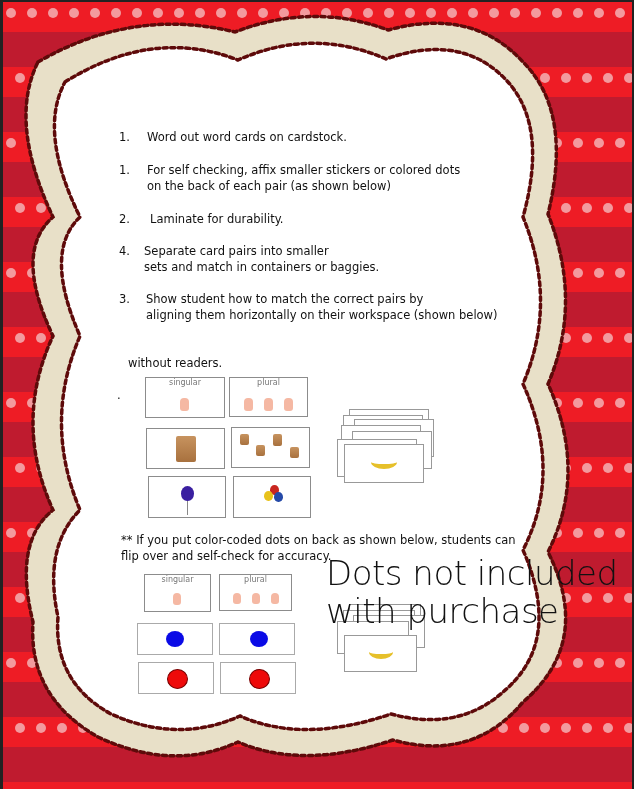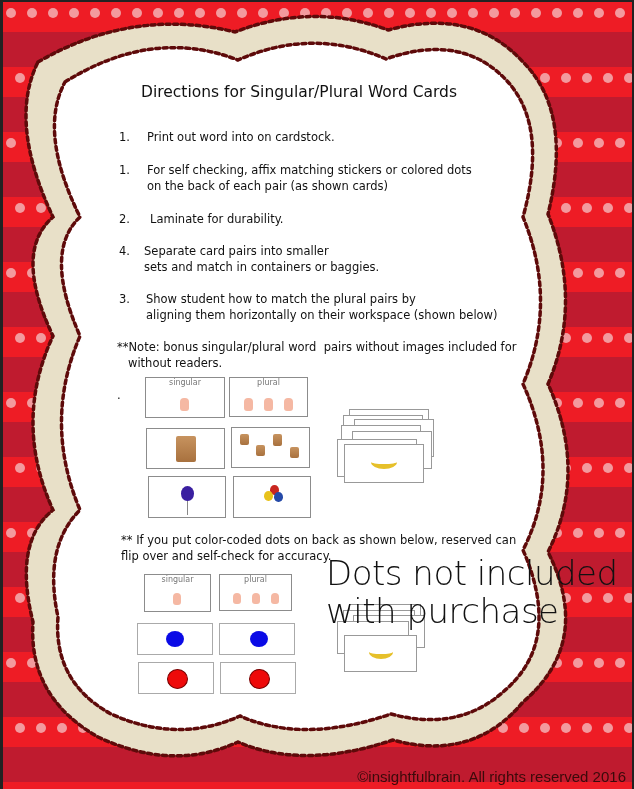--- a/index.html
+++ b/index.html
@@ -448,43 +448,41 @@
          Q 5 120 35 60 Z"></path>
     <path fill="#ffffff" stroke="#5e0a0a" stroke-width="3.5" stroke-dasharray="4 3.5" stroke-linecap="round" d="M 62 80
          Q 150 25 235 58 Q 310 25 383 57 Q 460 30 505 80
          Q 545 125 520 215 Q 555 300 520 382 Q 560 470 520 548
          Q 560 640 500 690 Q 455 730 388 712 Q 300 742 237 714
          Q 175 742 108 712 Q 50 680 55 615
          Q 40 545 77 508 Q 40 420 77 334 Q 40 250 77 215
          Q 35 130 62 80 Z"></path>
   </svg>
 
-  <div class="txt title" style="left:138px; top:82px;">Directions for Singular/Plural Word Cards</div>
 
   <div>
     <span class="num" style="left:116px; top:128px;">1.</span>
-    <span class="txt" style="left:144px; top:127px;">Print out word into on cardstock.</span>
+    <span class="txt" style="left:144px; top:127px;">Word out word cards on cardstock.</span>
 
     <span class="num" style="left:116px; top:161px;">1.</span>
-    <span class="txt" style="left:144px; top:160px;">For self checking, affix matching stickers or colored dots</span>
-    <span class="txt" style="left:144px; top:176px;">on the back of each pair (as shown cards)</span>
+    <span class="txt" style="left:144px; top:160px;">For self checking, affix smaller stickers or colored dots</span>
+    <span class="txt" style="left:144px; top:176px;">on the back of each pair (as shown below)</span>
 
     <span class="num" style="left:116px; top:210px;">2.</span>
     <span class="txt" style="left:147px; top:209px;">Laminate for durability.</span>
 
     <span class="num" style="left:116px; top:242px;">4.</span>
     <span class="txt" style="left:141px; top:241px;">Separate card pairs into smaller</span>
     <span class="txt" style="left:141px; top:257px;">sets and match in containers or baggies.</span>
 
     <span class="num" style="left:116px; top:290px;">3.</span>
-    <span class="txt" style="left:143px; top:289px;">Show student how to match the plural pairs by</span>
+    <span class="txt" style="left:143px; top:289px;">Show student how to match the correct pairs by</span>
     <span class="txt" style="left:143px; top:305px;">aligning them horizontally on their workspace (shown below)</span>
   </div>
 
-  <div class="txt" style="left:114px; top:337px;">**Note: bonus singular/plural word  pairs without images included for</div>
   <div class="txt" style="left:125px; top:353px;">without readers.</div>
   <div class="txt" style="left:114px; top:385px;">.</div>
 
   <div>
     <div class="card" style="left:142px; top:375px; width:80px; height:41px;">
       <div class="lbl">singular</div>
       <div class="hand" style="left:34px; top:20px;"></div>
     </div>
     <div class="card" style="left:226px; top:375px; width:79px; height:40px;">
       <div class="lbl">plural</div>
@@ -517,21 +515,21 @@
       <div class="card" style="left:351px; top:417px; width:80px; height:38px; border-color:#999;"></div>
       <div class="card" style="left:338px; top:423px; width:80px; height:38px; border-color:#999;"></div>
       <div class="card" style="left:349px; top:429px; width:80px; height:38px; border-color:#999;"></div>
       <div class="card" style="left:334px; top:437px; width:80px; height:38px; border-color:#999;"></div>
       <div class="card" style="left:341px; top:442px; width:80px; height:39px; border-color:#999;">
         <div class="banana" style="left:26px; top:10px;"></div>
       </div>
     </div>
   </div>
 
-  <div class="txt" style="left:118px; top:530px;">** If you put color-coded dots on back as shown below, reserved can</div>
+  <div class="txt" style="left:118px; top:530px;">** If you put color-coded dots on back as shown below, students can</div>
   <div class="txt" style="left:118px; top:546px;">flip over and self-check for accuracy.</div>
 
   <div>
     <div class="card" style="left:141px; top:572px; width:67px; height:38px;">
       <div class="lbl">singular</div>
       <div class="hand" style="left:28px; top:18px; width:8px; height:12px;"></div>
     </div>
     <div class="card" style="left:216px; top:572px; width:73px; height:37px;">
       <div class="lbl">plural</div>
       <div class="hand" style="left:13px; top:18px; width:8px; height:11px;"></div>
@@ -558,14 +556,13 @@
       <div class="card" style="left:334px; top:619px; width:72px; height:33px; border-color:#999;"></div>
       <div class="card" style="left:341px; top:633px; width:73px; height:37px; border-color:#999;">
         <div class="banana" style="left:24px; top:9px; width:24px;"></div>
       </div>
     </div>
   </div>
 
   <div class="big" style="left:323px; top:590px;">with purchase</div>
   <div class="big" style="left:323px; top:552px;">Dots not included</div>
 
-  <div class="copyright">©insightfulbrain. All rights reserved 2016</div>
 </div>
 
 </body></html>

